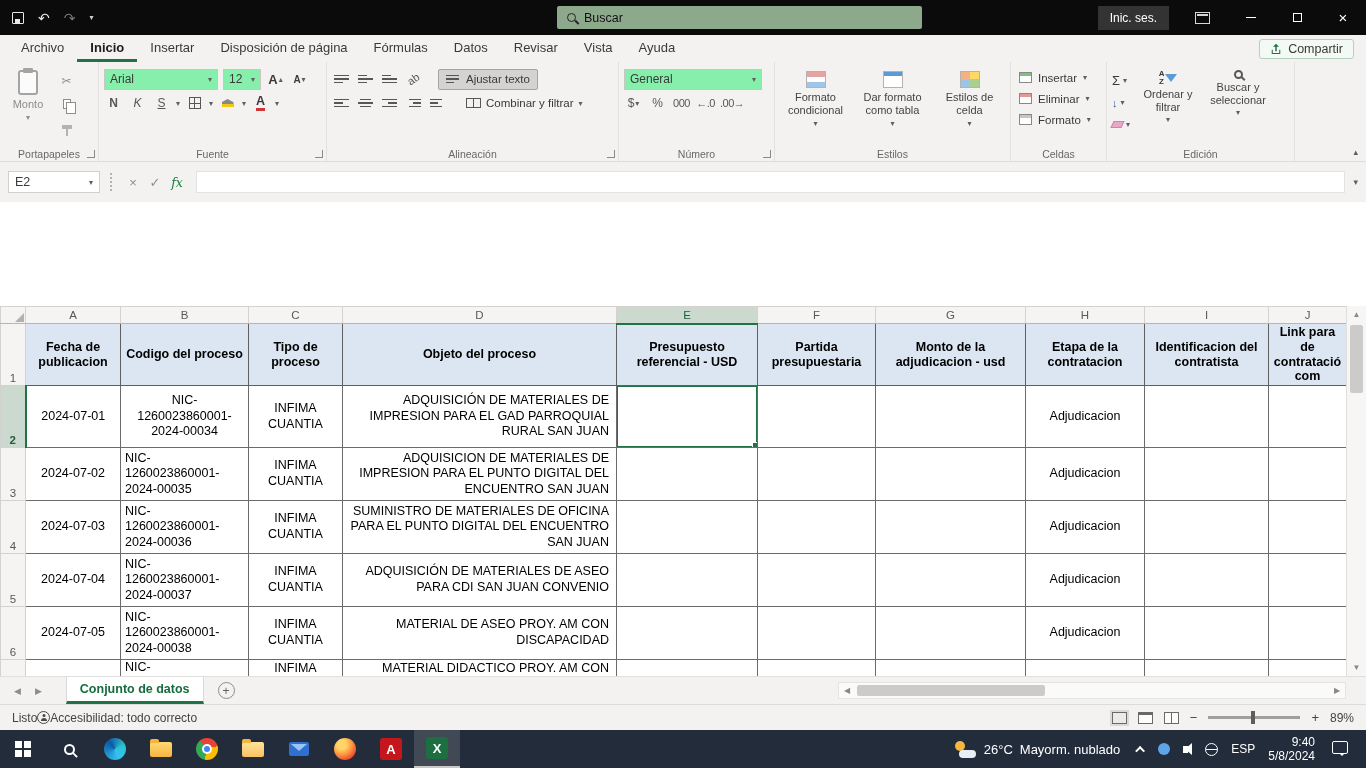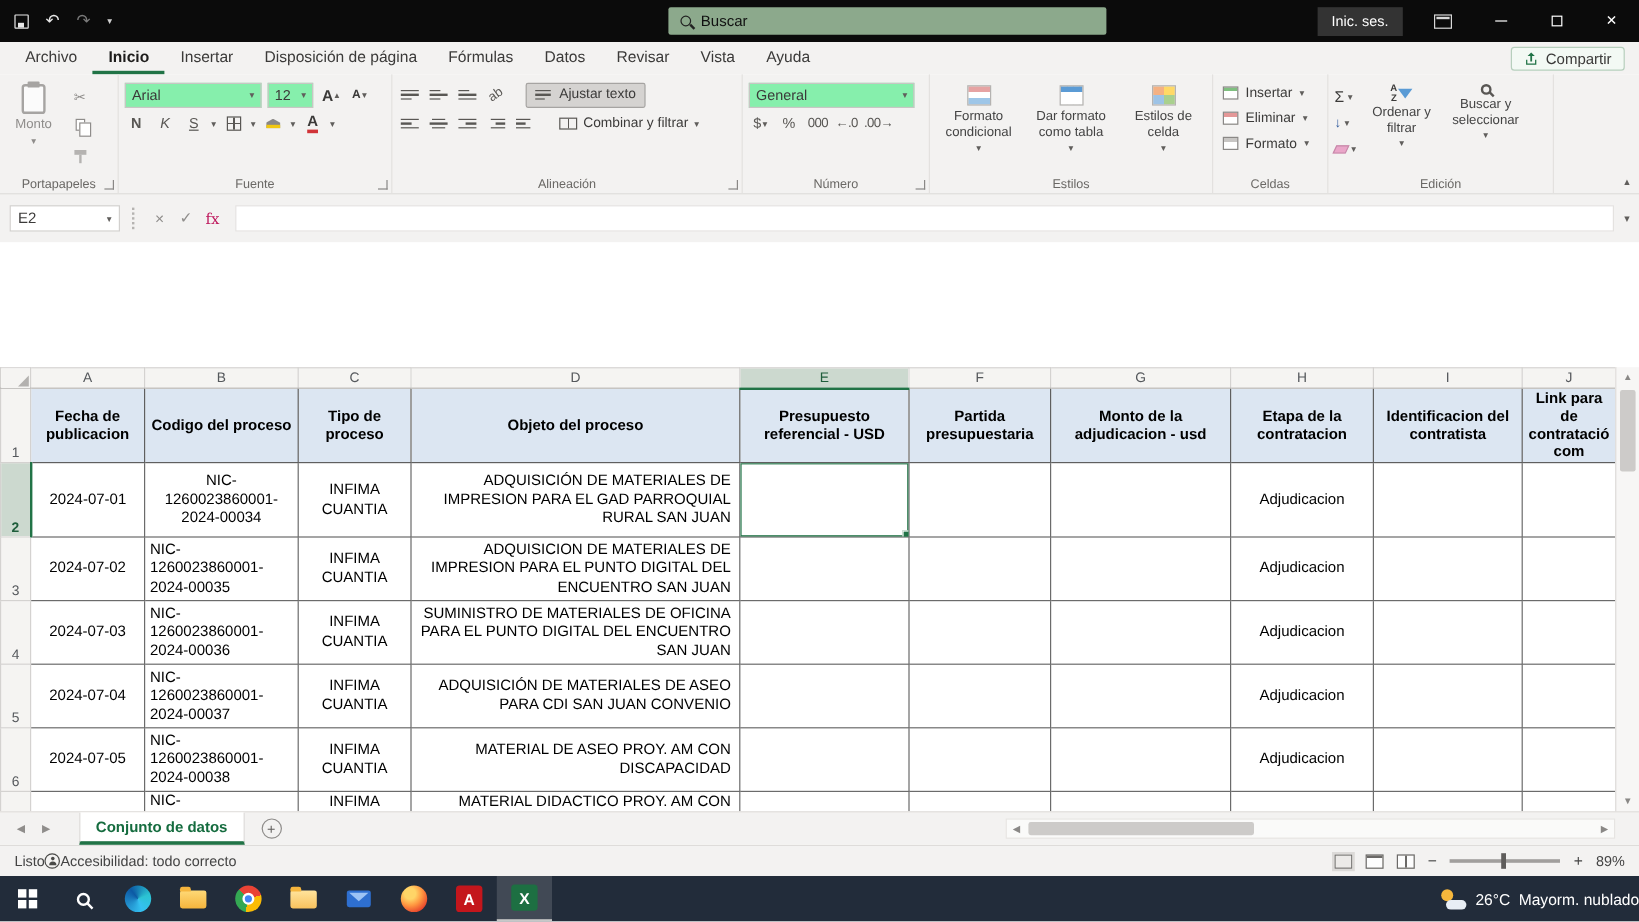--- a/index.html
+++ b/index.html
@@ -90,21 +90,21 @@
   .lens { width:9px; height:9px; border:2px solid #595754; border-radius:50%; position:relative; }
   .lens::after { content:""; position:absolute; width:2px; height:5px; background:#595754; right:-3px; bottom:-4px; transform:rotate(-45deg); }
   .collapse { position:absolute; right:8px; bottom:4px; font-size:9px; color:#605e5c; }
 
   
   .fbar { height:40px; background:#f3f2f1; display:flex; align-items:center; padding:0 8px; }
   .namebox { width:92px; height:22px; background:#fff; border:1px solid #d2d0ce; display:flex; align-items:center; padding:0 6px; font-size:12.5px; color:#3b3a39; }
   .namebox .car { margin-left:auto; }
   .dots { height:18px; border-left:2px dotted #b5b3b1; margin:0 10px; }
   .fbtn { width:22px; text-align:center; font-size:13px; color:#8f8d8b; }
-  .fxi { font-family:"DejaVu Serif",serif; font-size:12.5px; color:#be185d; }
+  .fxi { font-family:"DejaVu Serif",serif; font-style:italic; font-size:12.5px; color:#15803d; }
   .finput { flex:1; height:22px; background:#fff; border:1px solid #e4e2e0; margin-left:8px; }
   .fexp { margin-left:8px; font-size:9px; color:#605e5c; }
 
   .gapband { height:104px; background:#fff; }
 
   
   .gridwrap { height:370px; position:relative; background:#fff; }
   table.sheet { border-collapse:collapse; table-layout:fixed; width:1346px; }
   .sheet th, .sheet td { overflow:hidden; }
   th.corner, th.colh { height:17px; background:#f5f4f2; border:1px solid #d4d2d0; border-bottom:1px solid #b8b6b4; font-weight:400; font-size:11.5px; color:#55585c; text-align:center; padding:0; }
@@ -719,15 +719,27 @@
         <span class="adb">A</span>
       </span>
     <span class="tbi active">
         <span class="xls">X</span>
       </span>
     <span class="weather">
       <span class="wico"></span>
       <span>26°C</span>
       <span>Mayorm. nublado</span>
     </span>
+    <span class="tray">
+      <span class="chv"></span>
+      <span class="bdot"></span>
+      <span class="spkr"></span>
+      <span class="glb"></span>
+      <span class="lang">ESP</span>
+      <span class="clock">
+        <span>9:40</span>
+        <span>5/8/2024</span>
+      </span>
+      <span class="ntf"></span>
+    </span>
   </div>
 
 </div>
 
 </body></html>

